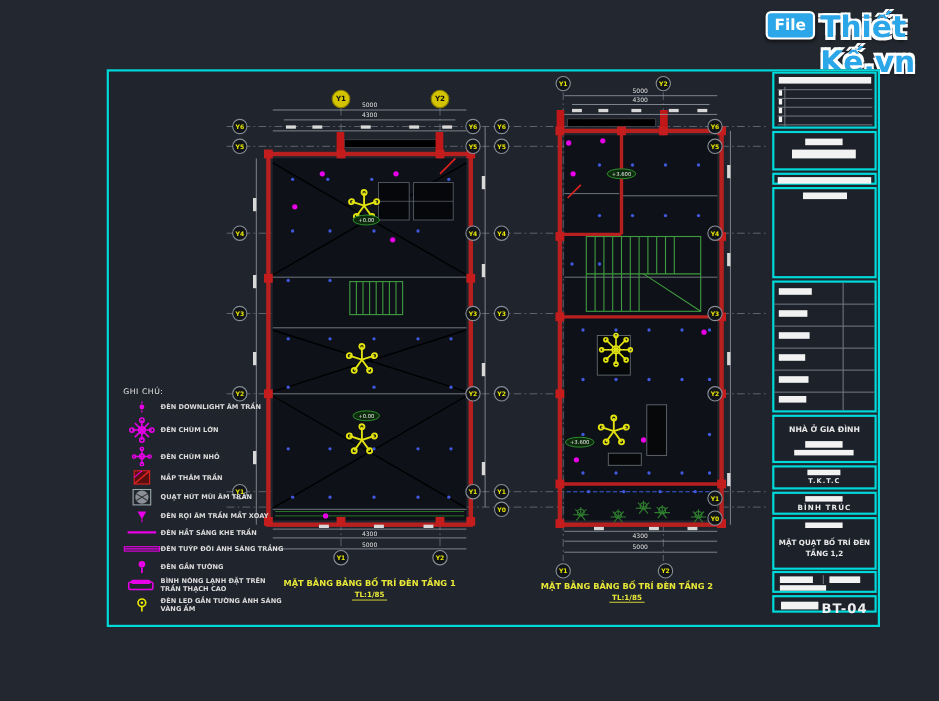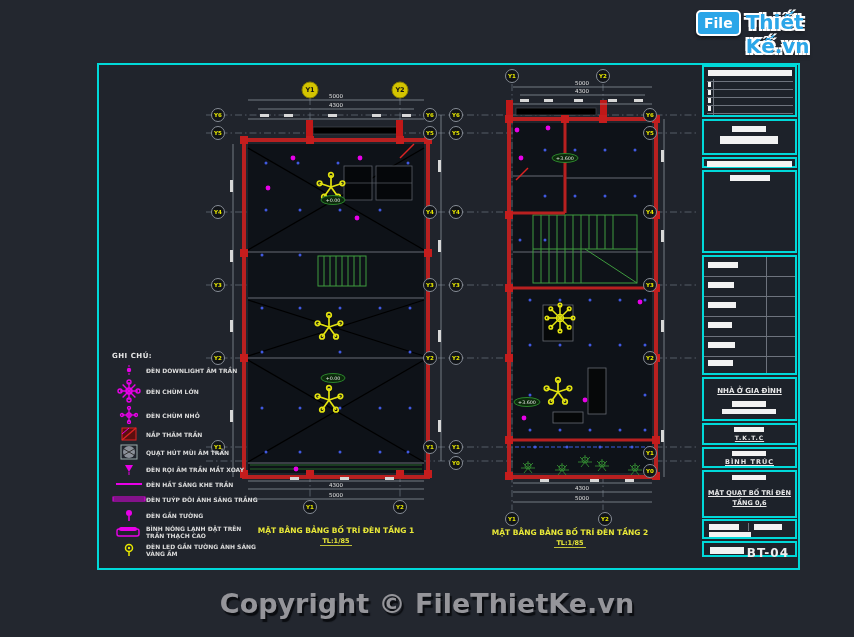--- a/index.html
+++ b/index.html
@@ -2,38 +2,38 @@
 <html><head>
 <meta charset="utf-8">
 <style>
   html,body{margin:0;padding:0;background:#23272f;}
   .page{position:relative;width:854px;height:637px;background:#23272f;overflow:hidden;
         font-family:"DejaVu Sans",sans-serif;}
   
   .logo{position:absolute;top:10px;left:696px;display:flex;align-items:flex-start;gap:5px;}
   .logo-folder{display:inline-block;background:#2ba6e8;border:2px solid #fff;border-radius:5px;
        padding:3px 6px;color:#fff;font-weight:bold;font-size:14px;box-shadow:0 2px 3px rgba(0,0,0,.5);}
-  .logo-text{font-size:20px;font-weight:bold;color:#2ba6e8;
+  .logo-text{font-size:27px;font-weight:bold;color:#2ba6e8;
        text-shadow:-2px -2px 0 #fff,2px -2px 0 #fff,-2px 2px 0 #fff,2px 2px 0 #fff,0 3px 4px rgba(0,0,0,.6);}
   
   .frame{position:absolute;left:97px;top:63px;width:699px;height:503px;
        border:2px solid #00d9d9;background:#20242c;}
   svg.canvas{position:absolute;left:0;top:0;}
   
   .legend{position:absolute;left:112px;top:352px;width:150px;}
-  .lg-title{color:#e8e8e8;font-size:7px;font-weight:bold;letter-spacing:.5px;margin-bottom:4px;}
+  .lg-title{color:#e8e8e8;font-size:7px;font-weight:normal;letter-spacing:.5px;margin-bottom:4px;}
   .lg-row{display:flex;align-items:center;margin-bottom:3px;min-height:12px;}
   .lg-sym{width:34px;flex:0 0 34px;display:flex;justify-content:center;align-items:center;}
   .lg-label{color:#dcdcdc;font-size:6px;font-weight:bold;line-height:7px;width:112px;}
   
   .tb{position:absolute;left:702px;width:95px;border:2px solid #00d9d9;background:#1d222a;box-sizing:border-box;}
   .wb{position:absolute;background:#f2f2f2;}
   .gline{position:absolute;background:#6d737d;height:1px;}
   .vline{position:absolute;background:#6d737d;width:1px;}
-  .tb-text{position:absolute;width:100%;text-align:center;color:#e8e8e8;font-weight:bold;text-decoration:underline;}
+  .tb-text{position:absolute;width:100%;text-align:center;color:#e8e8e8;font-weight:bold;}
   .sheetno{position:absolute;right:6px;top:3px;color:#eee;font-size:12px;font-weight:bold;letter-spacing:1px;}
   
   .copyright{position:absolute;left:0;top:588px;width:100%;text-align:center;
        font-size:27px;font-weight:bold;color:#95959a;text-shadow:2px 3px 1px #0b0d11;}
 </style>
 </head>
 <body>
 
 <div class="page">
 
@@ -699,27 +699,26 @@
     <div class="wb" style="left:30px;top:2px;width:30px;height:5px;"></div>
     <div class="tb-text" style="top:9px;font-size:6px;letter-spacing:1px;">T.K.T.C</div>
   </div>
   <div class="tb" style="top:447px;height:21px;">
     <div class="wb" style="left:28px;top:2px;width:34px;height:5px;"></div>
     <div class="tb-text" style="top:9px;font-size:6.5px;letter-spacing:1px;">BÌNH TRÚC</div>
   </div>
   <div class="tb" style="top:470px;height:48px;">
     <div class="wb" style="left:28px;top:3px;width:34px;height:5px;"></div>
     <div class="tb-text" style="top:17px;font-size:6.5px;">MẶT QUẠT BỐ TRÍ ĐÈN</div>
-    <div class="tb-text" style="top:27px;font-size:6.5px;">TẦNG 0,6</div>
+    <div class="tb-text" style="top:27px;font-size:6.5px;">TẦNG 1,2</div>
   </div>
   <div class="tb" style="top:519px;height:20px;">
     <div class="wb" style="left:5px;top:3px;width:30px;height:6px;"></div>
       <div class="wb" style="left:50px;top:3px;width:28px;height:6px;"></div>
     <div class="wb" style="left:5px;top:11px;width:42px;height:5px;"></div>
     <div class="vline" style="left:44px;top:2px;height:8px;"></div>
   </div>
   <div class="tb" style="top:541px;height:16px;">
     <div class="wb" style="left:6px;top:4px;width:34px;height:7px;"></div>
     <div class="sheetno">BT-04</div>
   </div>
 
-  <div class="copyright">Copyright © FileThietKe.vn</div>
 </div>
 
 </body></html>

